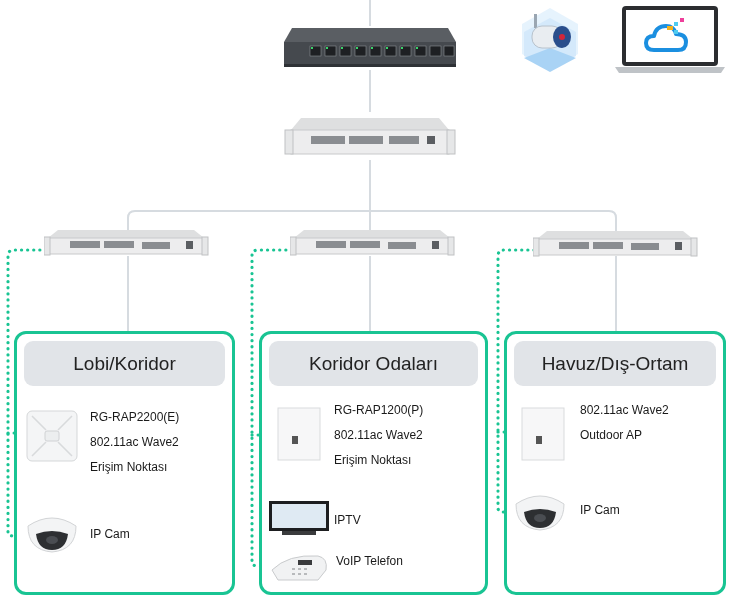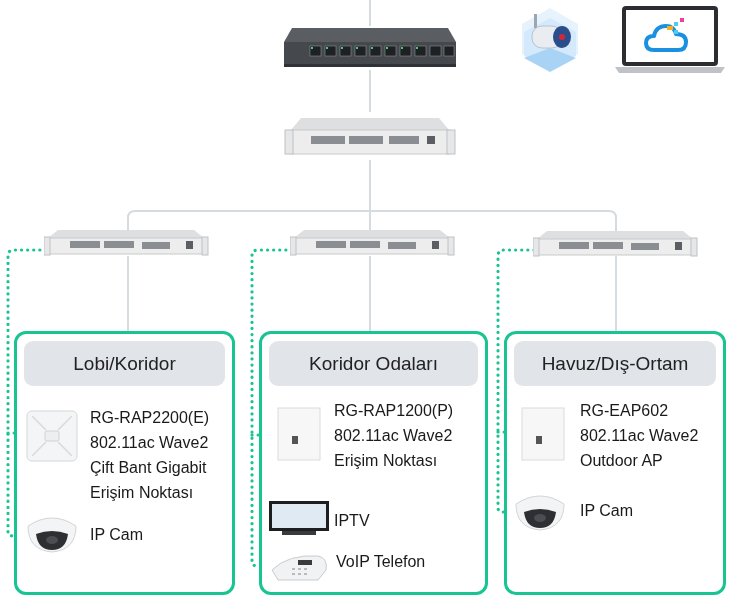--- a/index.html
+++ b/index.html
@@ -5,21 +5,21 @@
   html, body { margin: 0; padding: 0; background: #ffffff; }
   body { width: 741px; height: 610px; position: relative; overflow: hidden;
          font-family: "Liberation Sans", sans-serif; color: #1f1f1f; }
   svg.layer { position: absolute; left: 0; top: 0; }
 
   
   .zone { position: absolute; border: 3px solid #19c493; border-radius: 12px; background: #fff; box-sizing: border-box; }
   .zone-head { position: absolute; left: 7px; right: 7px; top: 7px; height: 45px;
                background: #e1e4e8; border-radius: 9px; display: flex; align-items: center; justify-content: center;
                font-size: 19px; color: #222; text-align: right; }
-  .item-text { position: absolute; font-size: 16px; line-height: 25px; color: #1a1a1a; white-space: nowrap; }
+  .item-text { position: absolute; font-size: 12px; line-height: 25px; color: #1a1a1a; white-space: nowrap; }
 
   
   .dev { position: absolute; }
 </style>
 </head>
 <body>
 
 <svg class="layer" width="741" height="610">
 
   <g stroke="#d6dbe0" stroke-width="2" fill="none">
@@ -147,21 +147,20 @@
   <div class="zone-head">Lobi/Koridor</div>
 </div>
 <svg class="dev" style="left:26px;top:410px" width="52" height="52">
   <rect x="1" y="1" width="50" height="50" rx="5" fill="#f4f5f6" stroke="#d5d7d9"></rect>
   <path d="M6 6 L20 20 M46 6 L32 20 M6 46 L20 32 M46 46 L32 32" stroke="#d8dadc" stroke-width="1.5"></path>
   <rect x="19" y="21" width="14" height="10" rx="2" fill="#eceeef" stroke="#d0d2d4"></rect>
 </svg>
 <div class="item-text" style="left:90px;top:405px">
   <div>RG-RAP2200(E)</div>
   <div>802.11ac Wave2</div>
-  <div>Çift Bant Gigabit</div>
   <div>Erişim Noktası</div>
 </div>
 <svg class="dev" style="left:26px;top:508px" width="52" height="46">
   <path d="M2 18 Q26 2 50 18 Q50 42 26 44 Q2 42 2 18 Z" fill="#f3f4f5" stroke="#d2d4d6"></path>
   <path d="M10 26 Q26 20 42 26 Q40 42 26 42 Q12 42 10 26 Z" fill="#2d2f32"></path>
   <ellipse cx="26" cy="32" rx="6" ry="4" fill="#4a4d52"></ellipse>
 </svg>
 <div class="item-text" style="left:90px;top:522px">IP Cam</div>
 
 <div class="zone" style="left:259px;top:331px;width:229px;height:264px">
@@ -197,21 +196,20 @@
 <div class="item-text" style="left:336px;top:549px">VoIP Telefon</div>
 
 <div class="zone" style="left:504px;top:331px;width:222px;height:264px">
   <div class="zone-head">Havuz/Dış-Ortam</div>
 </div>
 <svg class="dev" style="left:520px;top:406px" width="46" height="56">
   <rect x="2" y="2" width="42" height="52" fill="#f7f7f8" stroke="#d9dbdd"></rect>
   <rect x="16" y="30" width="6" height="8" fill="#555"></rect>
 </svg>
 <div class="item-text" style="left:580px;top:398px">
-  <div>RG-EAP602</div>
   <div>802.11ac Wave2</div>
   <div>Outdoor AP</div>
 </div>
 <svg class="dev" style="left:514px;top:486px" width="52" height="46">
   <path d="M2 18 Q26 2 50 18 Q50 42 26 44 Q2 42 2 18 Z" fill="#f3f4f5" stroke="#d2d4d6"></path>
   <path d="M10 26 Q26 20 42 26 Q40 42 26 42 Q12 42 10 26 Z" fill="#2d2f32"></path>
   <ellipse cx="26" cy="32" rx="6" ry="4" fill="#4a4d52"></ellipse>
 </svg>
 <div class="item-text" style="left:580px;top:498px">IP Cam</div>
 

